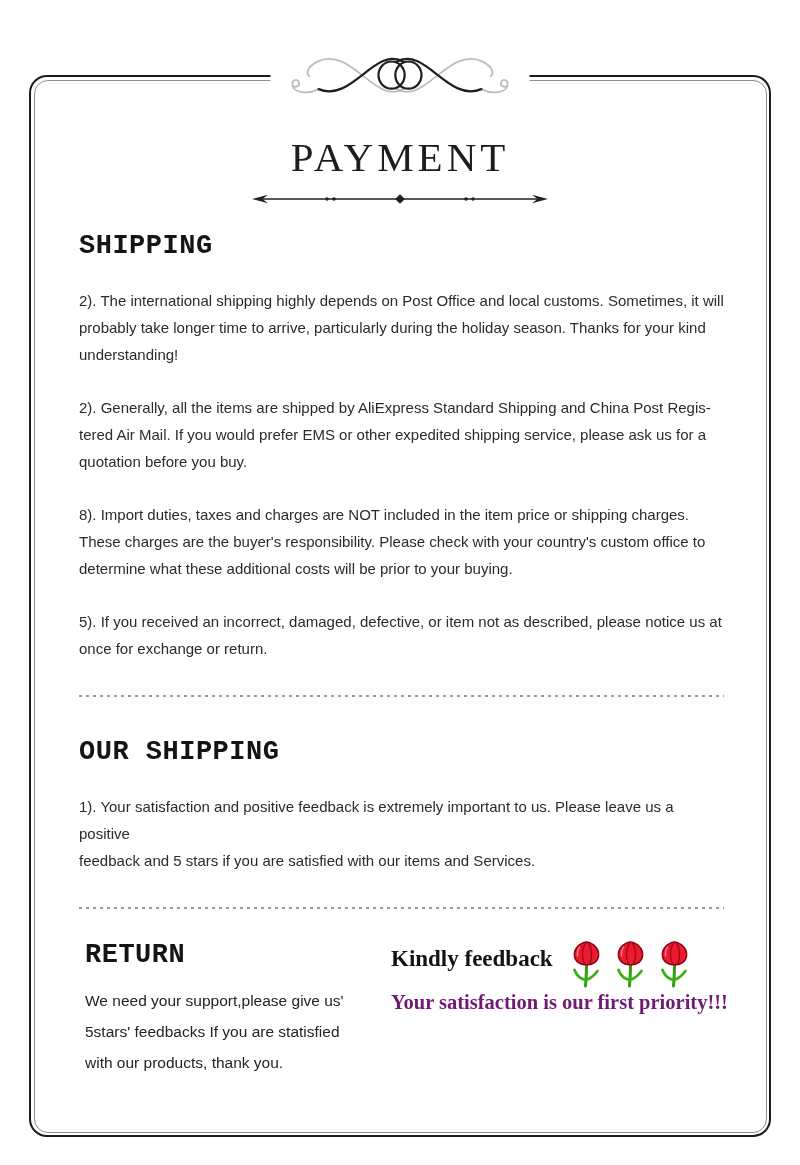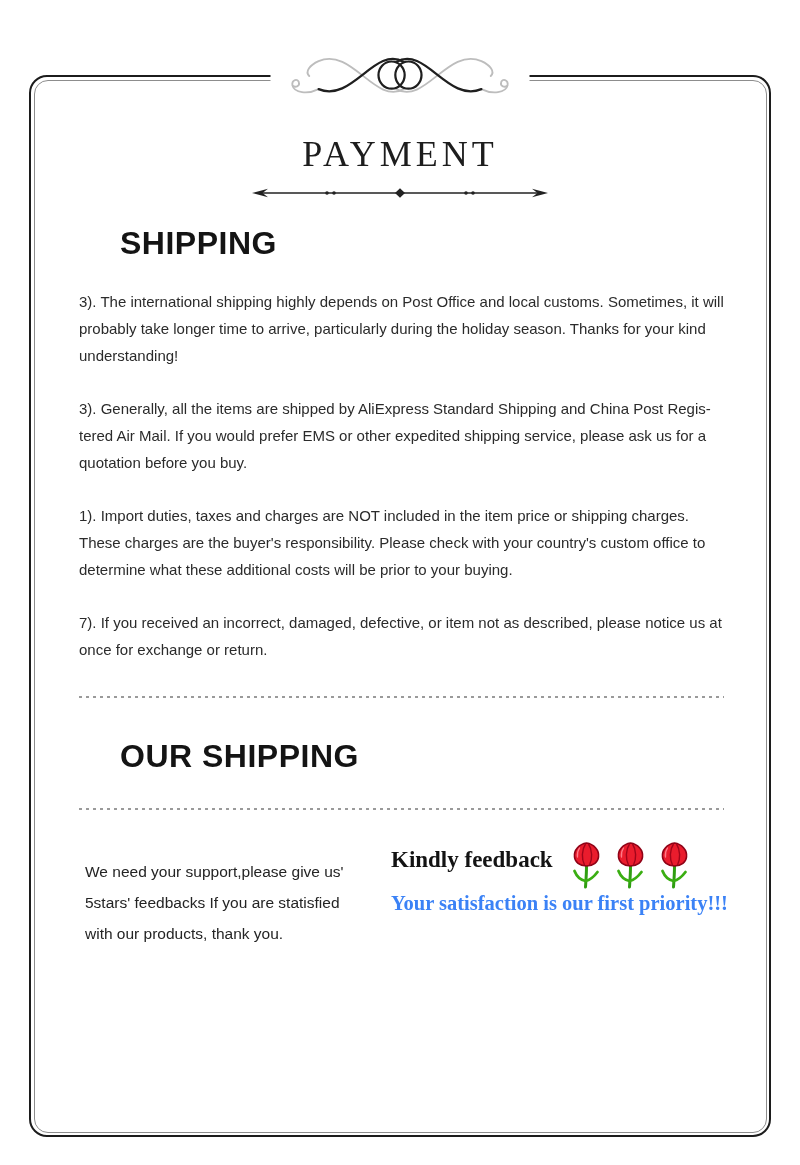--- a/index.html
+++ b/index.html
@@ -15,28 +15,27 @@
     position:absolute; inset:2.5px; border:1.5px solid #8d8d8d; border-radius:14px;
   }
   .flourish-wrap {
     position:absolute; top:-30px; left:50%; transform:translateX(-50%);
     background:#ffffff; padding:0 12px; line-height:0;
   }
   .content { position:absolute; inset:0; padding:0 48px; box-sizing:border-box; }
 
   .payment-title {
     margin-top:56px; text-align:center; font-family:"Liberation Serif", serif;
-    font-size:36px; letter-spacing:4px; color:#1d1d1d;
+    font-size:41px; letter-spacing:4px; color:#1d1d1d;
   }
   .arrow-divider { display:block; margin:10px auto 0; }
 
   .section-heading {
-    font-size:32px; font-weight:bold; color:#141414; letter-spacing:0.5px;
-    font-family:Liberation Sans, sans-serif;
-    margin-left:41px;
+    font-size:27px; font-weight:bold; color:#141414; letter-spacing:0.5px;
+    font-family:Liberation Mono, monospace;
   }
   .shipping-heading { margin-top:24px; }
   .service-heading  { margin-top:40px; }
 
   .para {
     white-space:pre-line; font-size:15px; line-height:27px; margin:26px 0 0 0;
     width:648px; color:#2b2b2b;
   }
   .dashed-divider {
     margin-top:33px; height:2px; width:645px;
@@ -51,21 +50,21 @@
   .fb-col { margin-left:auto; width:352px; margin-right:-22px; }
   .fb-title-row { display:flex; gap:16px; align-items:flex-start; height:50px; }
   .fb-title {
     font-family:"Liberation Serif", serif; font-weight:bold; font-size:23px;
     color:#131313; margin-top:6px; white-space:nowrap;
   }
   .rose-row { display:flex; gap:9px; }
   .rose { width:35px; height:48px; }
   .fb-priority {
     font-family:"Liberation Serif", serif; font-weight:bold; font-size:20.5px;
-    color:#3b82f6; white-space:nowrap; margin-top:1px;
+    color:#701a75; white-space:nowrap; margin-top:1px;
   }
   .tpl-holder { position:absolute; width:0; height:0; overflow:hidden; }
 </style>
 </head>
 <body>
 
 <div class="tpl-holder" aria-hidden="true">
   <svg width="0" height="0">
     <defs>
       <linearGradient id="starGrad" x1="0" y1="0" x2="0" y2="1">
@@ -110,40 +109,43 @@
         <polygon points="0,8 16,3.8 10.5,8 16,12.2" fill="#222"></polygon>
         <polygon points="296,8 280,3.8 285.5,8 280,12.2" fill="#222"></polygon>
         <polygon points="148,3.2 153,8 148,12.8 143,8" fill="#222"></polygon>
         <circle cx="75" cy="8" r="1.8" fill="#222"></circle>
           <circle cx="82" cy="8" r="1.8" fill="#222"></circle>
         <circle cx="214" cy="8" r="1.8" fill="#222"></circle>
           <circle cx="221" cy="8" r="1.8" fill="#222"></circle>
       </svg>
 
       <div class="section-heading shipping-heading">SHIPPING</div>
-      <p class="para">3).  The international shipping highly depends on Post Office and local customs. Sometimes, it will
+      <p class="para">2).  The international shipping highly depends on Post Office and local customs. Sometimes, it will
 probably take longer time to arrive, particularly during the holiday season. Thanks for your kind
 understanding!</p>
-      <p class="para">3). Generally, all the items are shipped by AliExpress Standard Shipping and China Post Regis-
+      <p class="para">2). Generally, all the items are shipped by AliExpress Standard Shipping and China Post Regis-
 tered Air Mail. If you would prefer EMS or other expedited shipping service, please ask us for a
 quotation before you buy.</p>
-      <p class="para">1). Import duties, taxes and charges are NOT included in the item price or shipping charges.
+      <p class="para">8). Import duties, taxes and charges are NOT included in the item price or shipping charges.
 These charges are the buyer's responsibility. Please check with your country's custom office to
 determine what these additional costs will be prior to your buying.</p>
-      <p class="para">7). If you received an incorrect, damaged, defective, or item not as described, please notice us at
+      <p class="para">5). If you received an incorrect, damaged, defective, or item not as described, please notice us at
 once for exchange or return.</p>
 
       <div class="dashed-divider"></div>
 
       <div class="section-heading service-heading">OUR SHIPPING</div>
+      <p class="para">1). Your satisfaction and positive feedback is extremely important to us. Please leave us a positive
+feedback and 5 stars if you are satisfied with our items and Services.</p>
 
       <div class="dashed-divider"></div>
 
       <div class="bottom">
         <div class="return-col">
+          <div class="section-heading">RETURN</div>
           <div class="return-body">We need your support,please give us'
 5stars' feedbacks If you are statisfied
 with our products, thank you.</div>
         </div>
 
         <div class="fb-col">
           <div class="fb-title-row">
             <span class="fb-title">Kindly feedback</span>
             <span class="rose-row">
                 <svg viewBox="0 0 34 48" class="rose">

